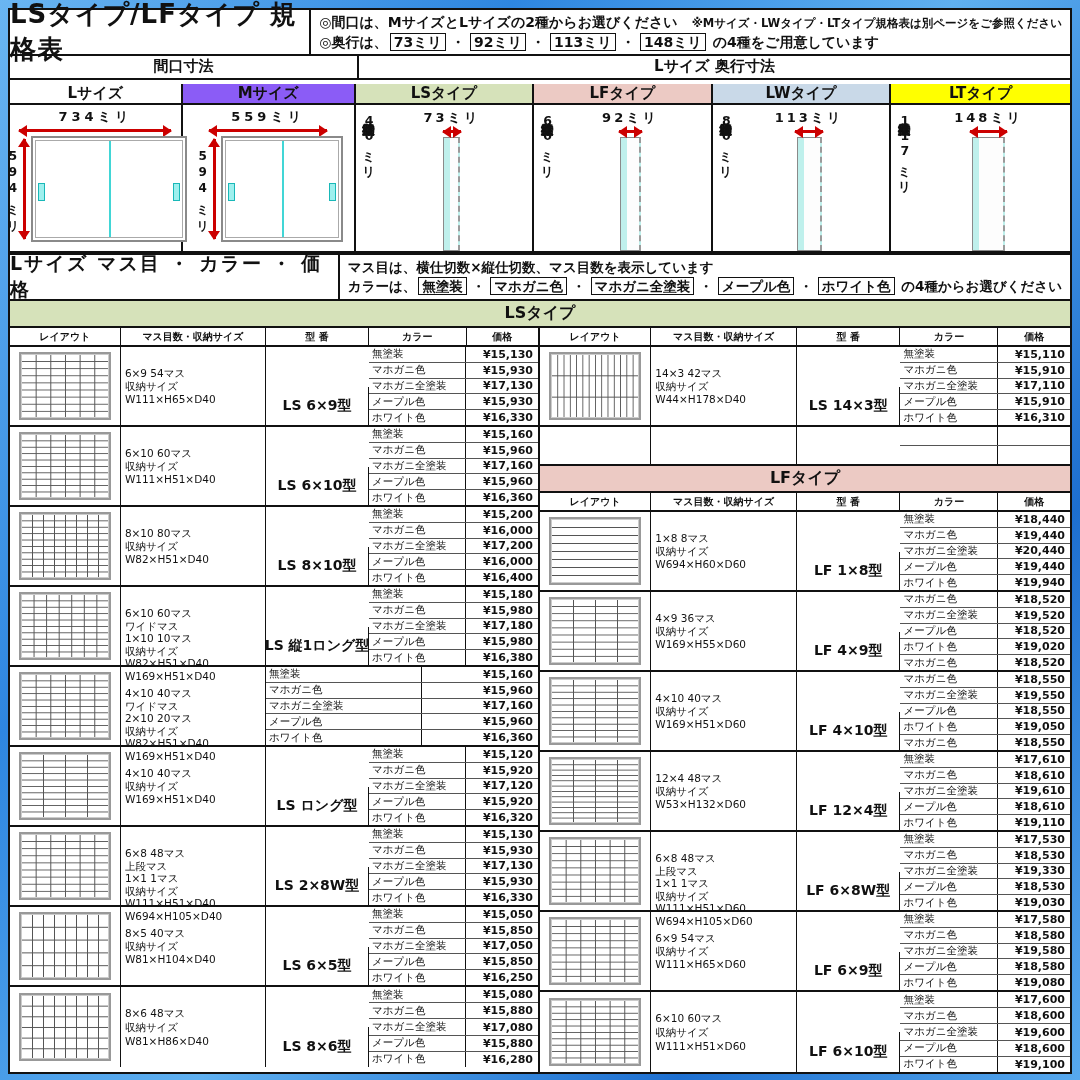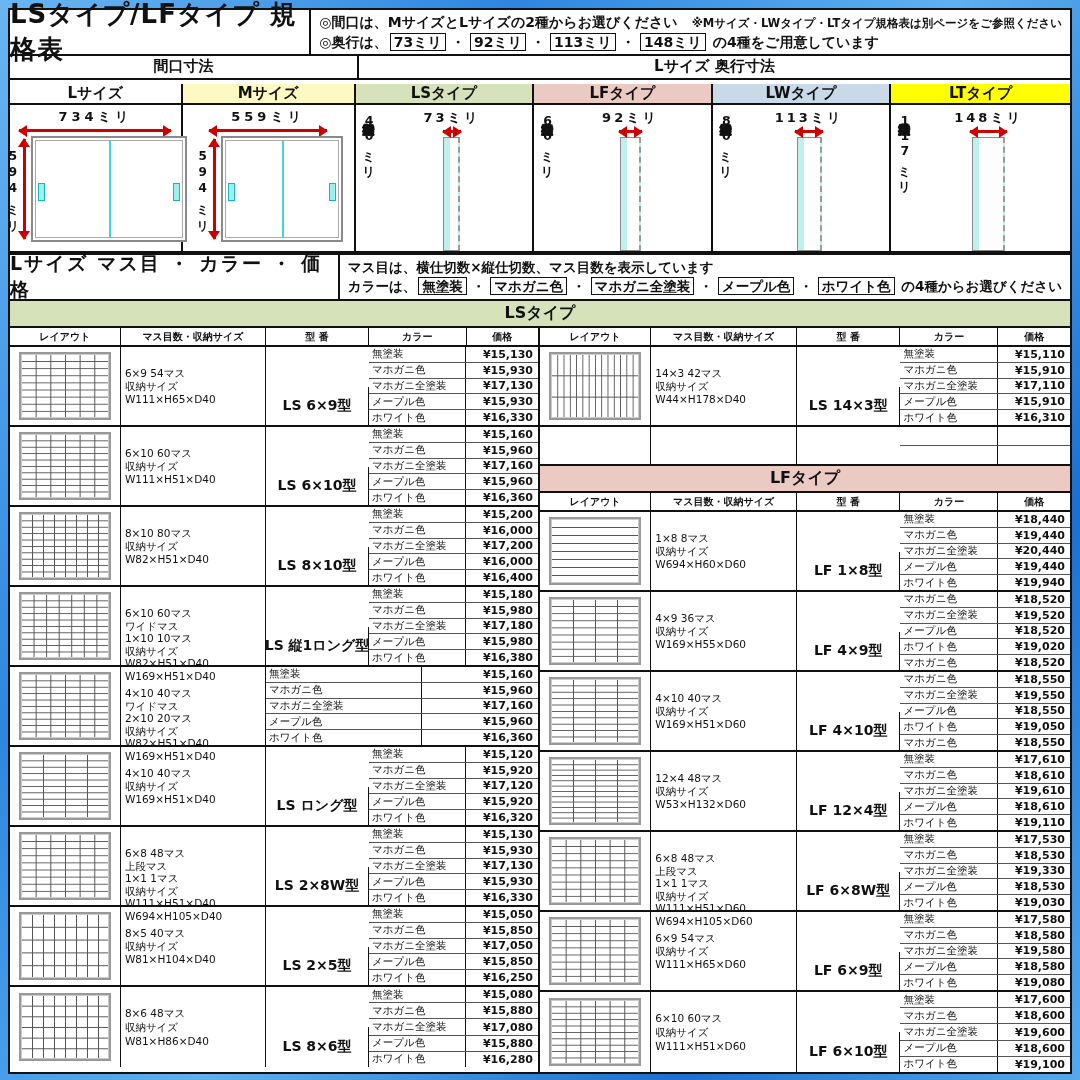--- a/index.html
+++ b/index.html
@@ -99,21 +99,21 @@
             <span>◎奥行は、</span><span id="depth-opts"><span class="opt-box">73ミリ</span><span class="opt-sep">・</span><span class="opt-box">92ミリ</span><span class="opt-sep">・</span><span class="opt-box">113ミリ</span><span class="opt-sep">・</span><span class="opt-box">148ミリ</span></span><span> の4種をご用意しています</span>
           </div>
         </div>
       </div>
       <div class="row2">
         <div class="w-hdr">間口寸法</div>
         <div class="d-hdr">Lサイズ 奥行寸法</div>
       </div>
       <div class="row3" id="type-headers">
           <div class="type-cell" style="width: 16.3%; background: rgb(255, 255, 255);">Lサイズ</div>
-          <div class="type-cell" style="width: 16.3%; background: #fef9c3;">Mサイズ</div>
+          <div class="type-cell" style="width: 16.3%; background: #8b5cf6;">Mサイズ</div>
           <div class="type-cell" style="width: 16.85%; background: rgb(214, 226, 186);">LSタイプ</div>
           <div class="type-cell" style="width: 16.85%; background: rgb(236, 202, 196);">LFタイプ</div>
           <div class="type-cell" style="width: 16.85%; background: rgb(201, 217, 232);">LWタイプ</div>
           <div class="type-cell" style="width: 16.85%; background: rgb(255, 255, 0);">LTタイプ</div>
         </div>
       <div class="row4" id="diagram-row">
           <div class="dia-cell wd" style="width: 16.3%;">
             <div class="dim-label">734ミリ</div>
             <div class="h-arrow" style="width: 152px;"></div>
             <div class="wd-body">
@@ -437,21 +437,21 @@
             </div>
             <div class="block">
               <div class="cell layout">
                 <div class="thumb" style="background-image: linear-gradient(to right, rgb(85, 85, 85) 1px, transparent 1px), linear-gradient(rgb(85, 85, 85) 1px, transparent 1px); background-size: calc(12.5%) 100%, 100% calc(20%);"></div>
               </div>
               <div class="cell specs">
                 <div class="spec-line">8×5 40マス</div>
                 <div class="spec-line">収納サイズ</div>
                 <div class="spec-line">W81×H104×D40</div>
               </div>
-              <div class="cell model">LS 2×5型</div>
+              <div class="cell model">LS 6×5型</div>
               <div class="cell prices">
                 <div class="p-row">
                   <div class="p-color">無塗装</div>
                   <div class="p-price">¥15,050</div>
                 </div>
                 <div class="p-row">
                   <div class="p-color">マホガニ色</div>
                   <div class="p-price">¥15,850</div>
                 </div>
                 <div class="p-row">

